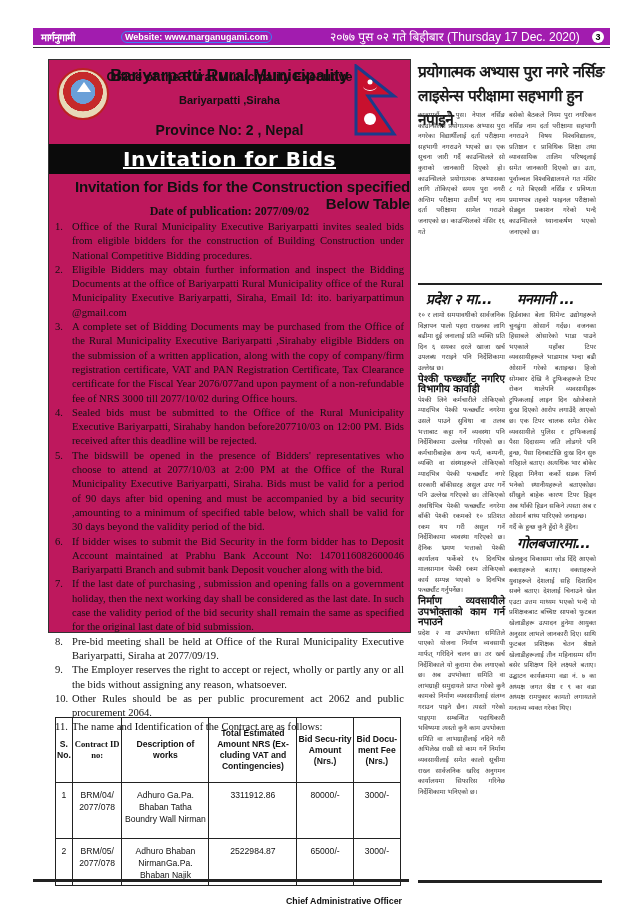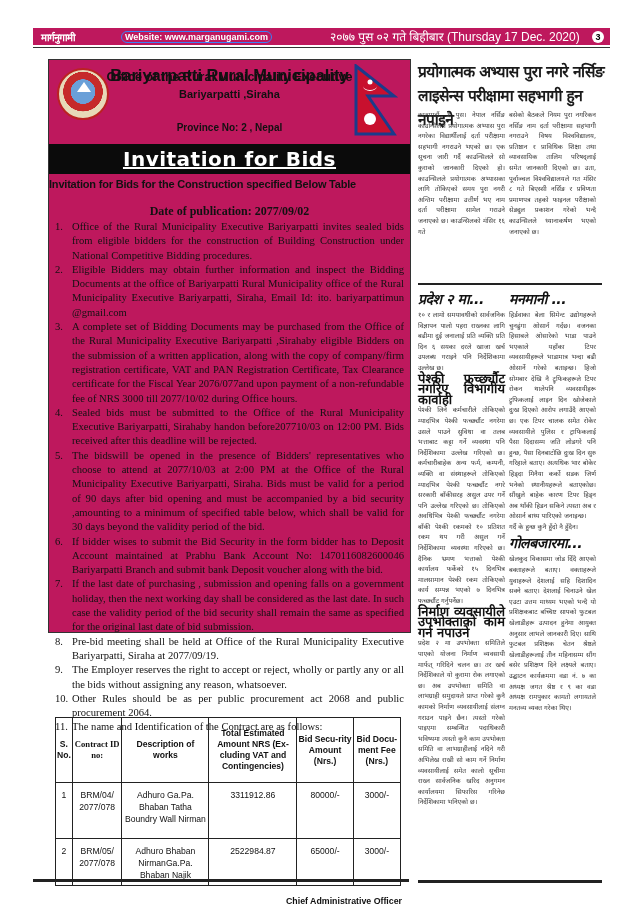--- a/index.html
+++ b/index.html
@@ -2,21 +2,21 @@
 <html><head>
 <meta charset="utf-8">
 <style>
   * { box-sizing: border-box; margin: 0; padding: 0; }
   html, body { width: 643px; height: 910px; background: #fff; overflow: hidden; }
   body { position: relative; font-family: "DejaVu Serif", serif; color: #111; }
 
   
   .masthead {
     position: absolute; left: 33px; top: 28px; width: 577px; height: 17px;
-    background: #be185d; color: #fff; display: flex; align-items: center;
+    background: #a21caf; color: #fff; display: flex; align-items: center;
     font-family: "Liberation Sans", sans-serif; font-size: 9.5px;
   }
   .masthead .logo { width: 48px; padding-left: 8px; font-weight: bold; font-size: 10px; letter-spacing: -0.5px; }
   .masthead .website { margin-left: 40px; border: 1px solid #3b82f6; border-radius: 7px; padding: 0 3px; font-weight: bold; font-size: 9px; }
   .masthead .date { margin-left: 58px; font-size: 12px; }
   .masthead .page-num {
     margin-left: auto; margin-right: 6px; width: 12px; height: 12px; border-radius: 50%;
     background: #fff; color: #000; font-weight: bold; font-size: 9px; text-align: center; line-height: 12px;
   }
   .mast-rule { position: absolute; left: 33px; top: 47px; width: 577px; height: 1px; background: #333; }
@@ -31,28 +31,28 @@
     position: absolute; left: 8px; top: 8px; width: 52px; height: 52px; border-radius: 50%;
     background: radial-gradient(circle at 50% 45%, #6aa0d8 0 34%, #c62a2a 35% 55%, #e7d9b8 56% 100%);
     border: 2px solid #b22; 
   }
   .emblem::after { content: ""; position: absolute; left: 18px; top: 12px; width: 14px; height: 10px;
     background: #fff; clip-path: polygon(50% 0, 100% 100%, 0 100%); }
   .flag { position: absolute; right: 12px; top: 4px; width: 44px; height: 74px; }
   .ad-title { position: absolute; left: 0; right: 0; text-align: center; font-family: "Liberation Sans", sans-serif; }
   .t1 { top: 6px; font-size: 16.5px; font-weight: bold; color: #111; }
   .t2 { top: 10px; font-size: 12.5px; font-weight: bold; }
-  .t3 { top: 28px; font-size: 11px; font-weight: bold; }
-  .t4 { top: 62px; font-size: 10px; font-weight: bold; }
+  .t3 { top: 34px; font-size: 11px; font-weight: bold; }
+  .t4 { top: 62px; font-size: 14px; font-weight: bold; }
   .banner {
     position: absolute; left: 0; right: 0; top: 84px; height: 30px; background: #0b0b0b; color: #fff;
     text-align: center; font-family: "DejaVu Sans", sans-serif; font-weight: bold; font-size: 20px; line-height: 30px; letter-spacing: 0.5px; text-decoration: underline;
   }
-  .subhead { position: absolute; left: 0; right: 0; top: 118px; text-align: left;
-    font-family: "Liberation Sans", sans-serif; font-weight: bold; font-size: 11px; letter-spacing: -0.2px; }
+  .subhead { position: absolute; left: 0; right: 0; top: 118px; text-align: right;
+    font-family: "Liberation Sans", sans-serif; font-weight: bold; font-size: 15px; letter-spacing: -0.2px; }
   .pubdate { position: absolute; left: 0; right: 0; top: 144px; text-align: center;
     font-family: "Liberation Serif", serif; font-weight: bold; font-size: 12px; }
 
   .clauses { position: absolute; left: 4px; right: 6px; top: 160px; list-style: none;
     font-family: "Liberation Serif", serif; font-size: 10.6px; line-height: 14.3px; }
   .clauses li { display: flex; text-align: justify; }
   .clauses .num { width: 19px; flex: 0 0 19px; padding-left: 2px; }
   .clauses .txt { flex: 1; }
 
   
@@ -66,24 +66,24 @@
   .signoff { position: absolute; right: 8px; top: 836px; font-family: "Liberation Sans", sans-serif; font-weight: bold; font-size: 8.8px; }
   .bottom-rule { position: absolute; left: 33px; top: 879px; width: 376px; height: 3px; background: #222; }
 
   
   .news { position: absolute; left: 418px; font-family: "DejaVu Sans", sans-serif; color: #1a1a1a; }
   .headline { top: 60px; width: 188px; font-weight: bold; font-size: 15.5px; line-height: 24px; letter-spacing: -0.6px; }
   .cols { display: flex; gap: 4px; }
   .cols .col { width: 87px; font-size: 6.6px; line-height: 10.6px; text-align: justify; color: #333; }
   .story1 { top: 110px; }
   .rule-mid { position: absolute; left: 418px; top: 283px; width: 184px; height: 2px; background: #222; }
-  .h-small { font-weight: bold; font-style: italic; font-size: 14px; line-height: 22px; letter-spacing: -0.4px; color: #111; }
+  .h-small { font-weight: bold; font-style: italic; font-size: 14px; line-height: 22px; letter-spacing: -0.4px; color: #111; margin-left: 8px; }
   .story2 { top: 288px; }
   .story2 .col { font-size: 6.6px; line-height: 10.6px; }
-  .sub { font-weight: bold; color: #111; font-size: 13px; }
+  .sub { font-weight: bold; color: #111; font-size: 10px; }
   .rule-bot { position: absolute; left: 418px; top: 880px; width: 184px; height: 3px; background: #222; }
 </style>
 </head>
 <body>
 
 <div class="masthead">
   <span class="logo">मार्गनुगामी</span>
   <span class="website">Website: www.marganugami.com</span>
   <span class="date">२०७७ पुस ०२ गते बिहीबार (Thursday 17 Dec. 2020)</span>
   <span class="page-num">3</span>
@@ -140,21 +140,21 @@
     <li>
         <span class="num">8.</span>
         <span class="txt">Pre-bid meeting shall be held at Office of the Rural Municipality Executive Bariyarpatti, Siraha at  2077/09/19.</span>
       </li>
     <li>
         <span class="num">9.</span>
         <span class="txt">The Employer reserves the right to accept or reject, wholly or partly any or all the  bids without assigning any reason, whatsoever.</span>
       </li>
     <li>
         <span class="num">10.</span>
-        <span class="txt">Other Rules should be as per public procurement act 2068 and public procurement 2064.</span>
+        <span class="txt">Other Rules should be as per public procurement act 2062 and public procurement 2064.</span>
       </li>
     <li>
         <span class="num">11.</span>
         <span class="txt">The name and Identification of the Contract are as follows:</span>
       </li>
   </ol>
 
   <table class="bids">
     <tbody>
         <tr>

